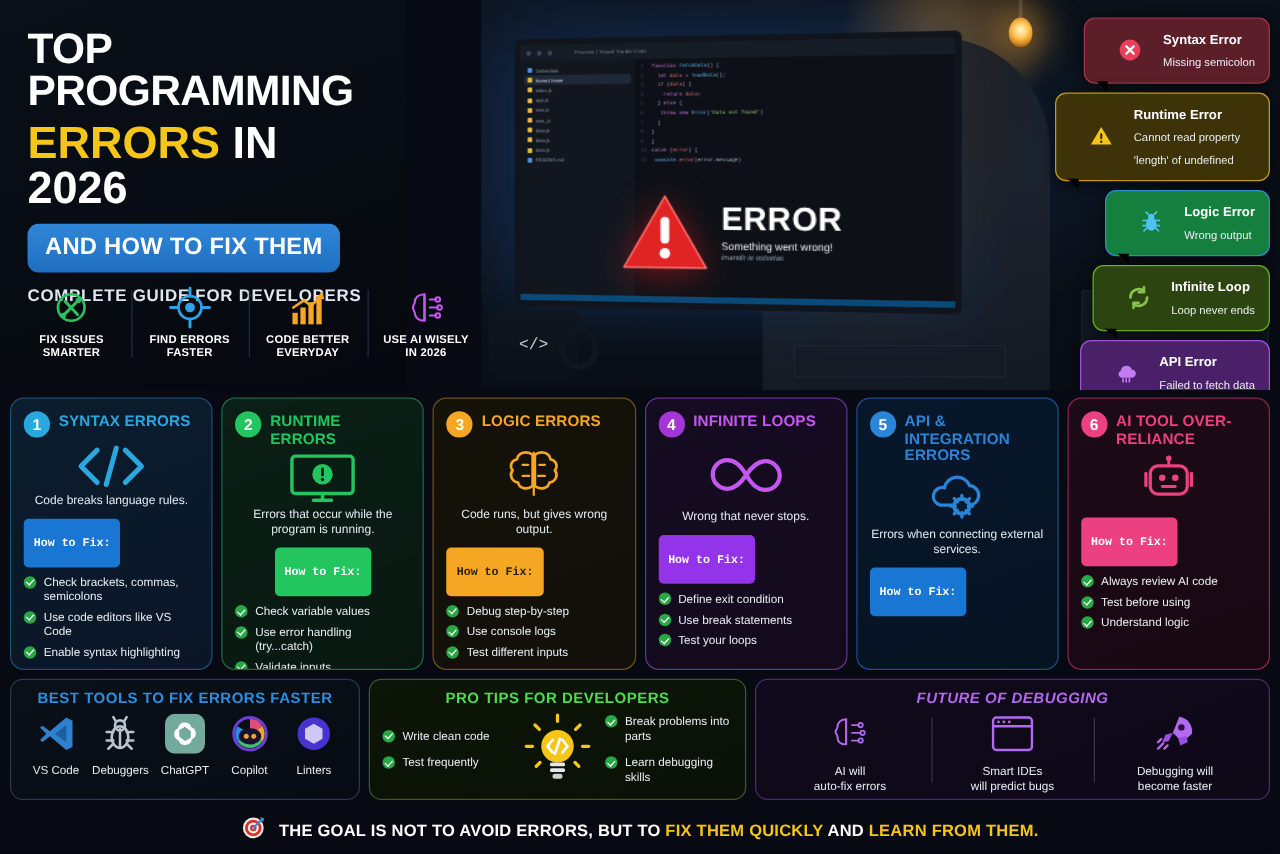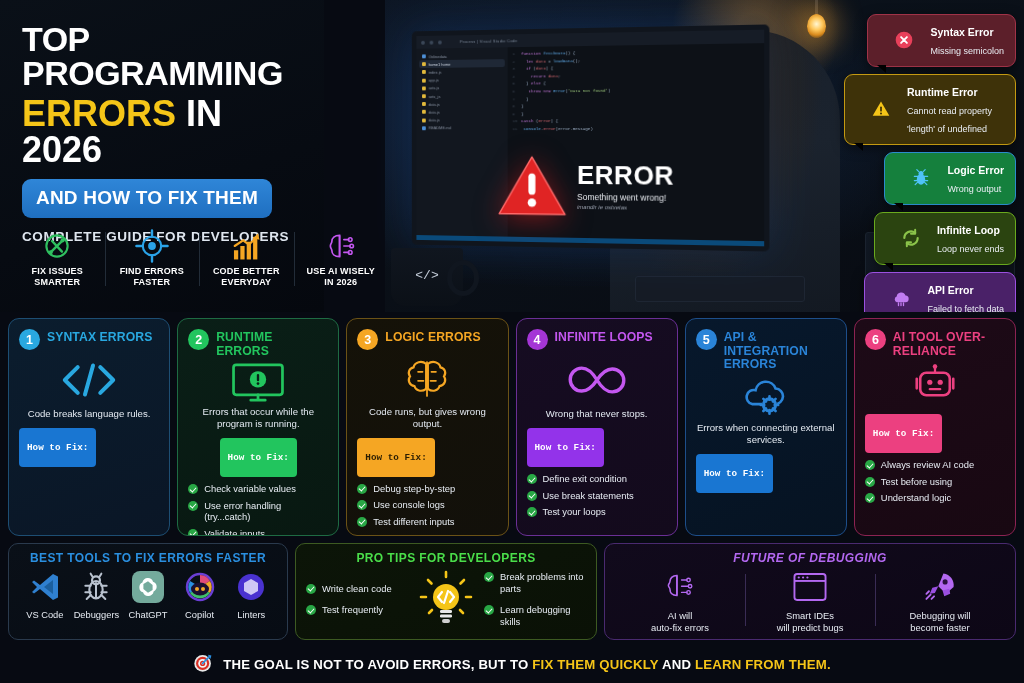--- a/index.html
+++ b/index.html
@@ -337,20 +337,34 @@
         <div class="cnum" style="background:#29a8e0;">1</div>
         <div class="ctitle" style="color:#29a8e0;">SYNTAX ERRORS</div>
       </div>
       <div class="cicon">
         <svg width="58" height="36" viewBox="0 0 72 44">
             <path d="M22 6L6 22l16 16M50 6l16 16-16 16M41 4L31 40" stroke="#29a8e0" stroke-width="5" fill="none" stroke-linecap="round" stroke-linejoin="round"></path>
           </svg>
       </div>
       <div class="cdesc">Code breaks language rules.</div>
       <div class="fixpill" style="background:#1976d2;">How to Fix:</div>
+      <div class="fixlist">
+        <div class="fli">
+            <span class="ck"></span>
+            <span>Check brackets, commas, semicolons</span>
+          </div>
+        <div class="fli">
+            <span class="ck"></span>
+            <span>Use code editors like VS Code</span>
+          </div>
+        <div class="fli">
+            <span class="ck"></span>
+            <span>Enable syntax highlighting</span>
+          </div>
+      </div>
     </div>
 
     <div class="card" style="background:linear-gradient(160deg,#0a1f17,#081811);border-color:#1e6b43;">
       <div class="chead">
         <div class="cnum" style="background:#22c55e;">2</div>
         <div class="ctitle" style="color:#22c55e;">RUNTIME ERRORS</div>
       </div>
       <div class="cicon">
         <svg width="58" height="42" viewBox="0 0 64 46">
             <rect x="5" y="3" width="54" height="33" rx="3" fill="none" stroke="#22c55e" stroke-width="3"></rect>

